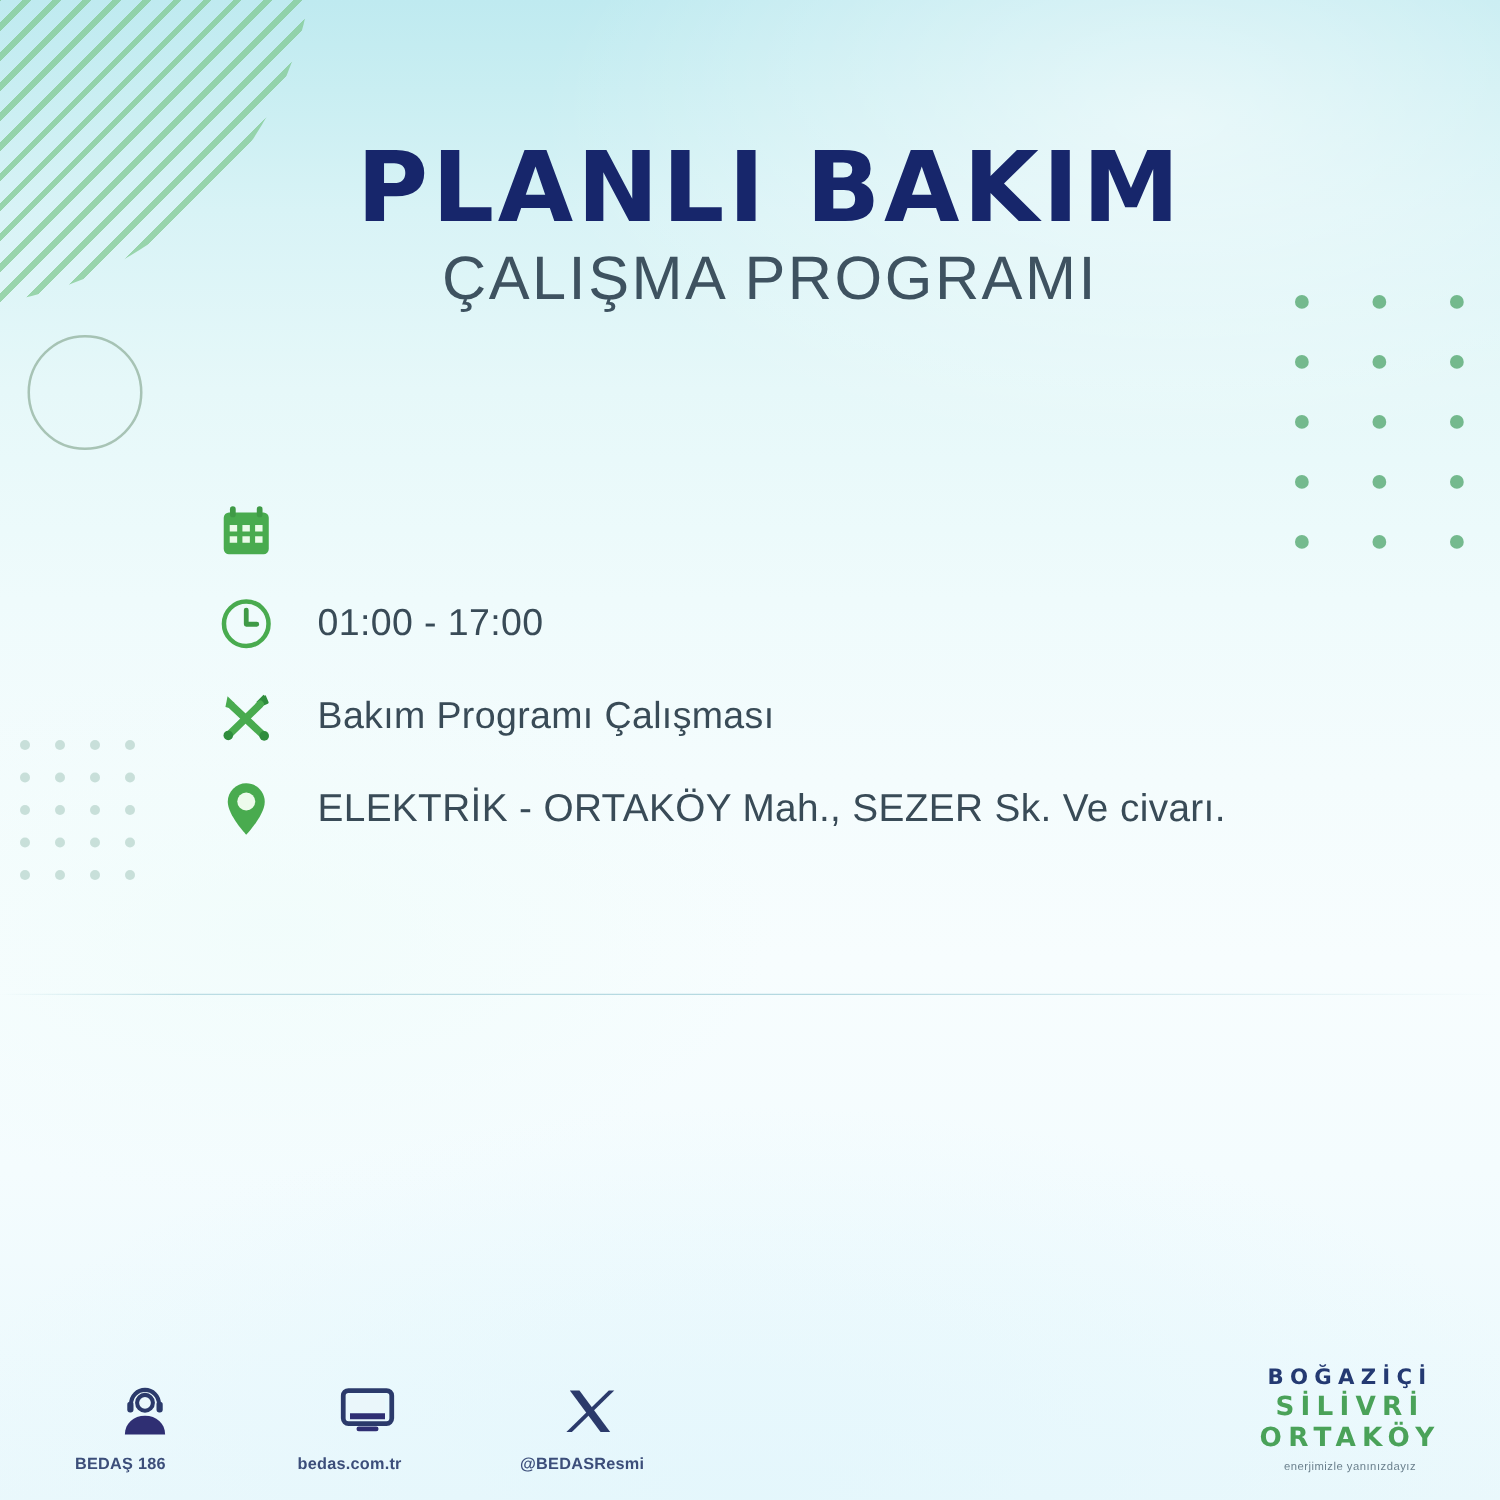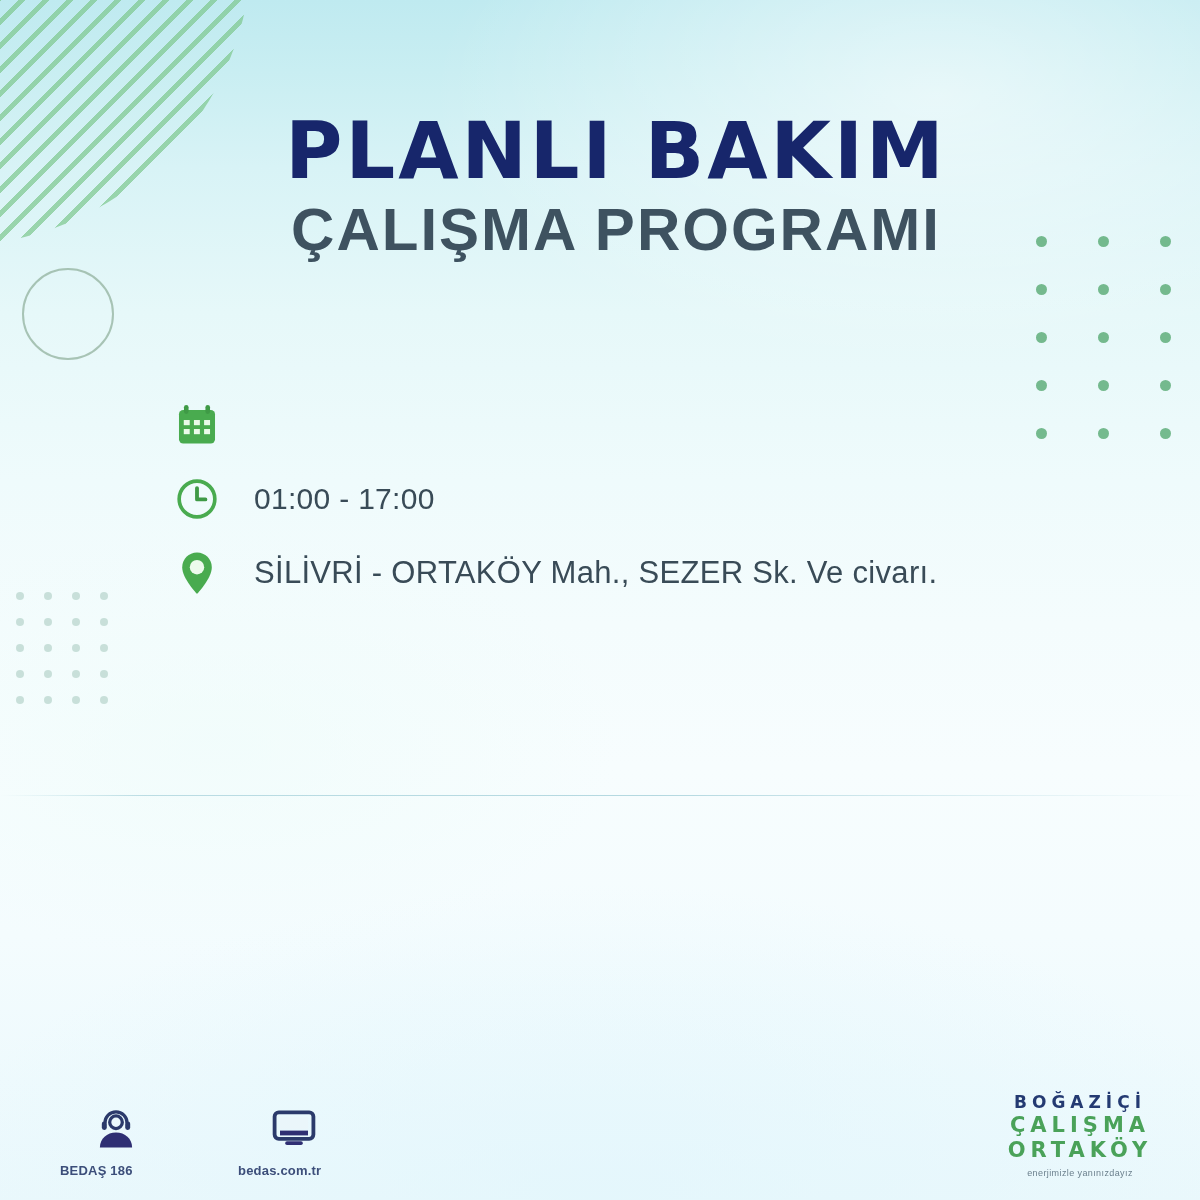--- a/index.html
+++ b/index.html
@@ -72,21 +72,21 @@
 
   
   #header{ position:absolute; left:0; right:0; top:112px; text-align:center;margin-left:32px; }
   #title-main{
     font-size:78px; font-weight:bold; letter-spacing:3px;
     color:#17266b; line-height:1.02;
     font-family:"DejaVu Sans", sans-serif;
   }
   #title-sub{
     margin-top:6px;
-    font-size:60px; font-weight:bold; letter-spacing:2px;
+    font-size:49px; font-weight:normal; letter-spacing:2px;
     color:#3e5260; line-height:1.05;
     font-family:"Liberation Sans", sans-serif;
   }
 
   
   #info{ position:absolute; left:168px; top:388px; width:940px; }
   .row{ display:flex; align-items:center; min-height:74px; }
   .row .ico{ width:58px; flex:0 0 58px; display:flex; align-items:center; justify-content:center; }
   .row .txt{
     margin-left:28px; font-size:30px; color:#394b57;
@@ -194,29 +194,42 @@
   <div class="row" id="row-time">
     <span class="ico">
       <svg width="46" height="46" viewBox="0 0 24 24">
         <circle cx="12" cy="12" r="9.3" fill="none" stroke="#49ab4f" stroke-width="1.9"></circle>
         <path d="M12 6.3 V12.2 H16.4" fill="none" stroke="#3f9a46" stroke-width="2" stroke-linecap="round" stroke-linejoin="round"></path>
       </svg>
     </span>
     <span class="txt">01:00 - 17:00</span>
   </div>
 
+  <div class="row" id="row-work">
+    <span class="ico">
+      <svg width="46" height="46" viewBox="0 0 24 24">
+        <path d="M4.2 3.6 L7.1 6.5 L6.0 8.9 L3.3 8.1 Z" fill="#49ab4f"></path>
+        <path d="M6.0 7.6 L19.4 20.2" stroke="#49ab4f" stroke-width="3.1" stroke-linecap="round"></path>
+        <path d="M19.6 3.4 L16.6 6.4 M19.6 3.4 L20.8 6.3 L17.9 7.5 L16.6 6.4" fill="#2f8d3d" stroke="#2f8d3d" stroke-width="1.1" stroke-linejoin="round"></path>
+        <path d="M17.8 7.0 L4.6 19.9" stroke="#49ab4f" stroke-width="3.1" stroke-linecap="round"></path>
+        <circle cx="4.5" cy="20.0" r="2.0" fill="#2f8d3d"></circle>
+        <circle cx="19.5" cy="20.2" r="2.0" fill="#2f8d3d"></circle>
+      </svg>
+    </span>
+    <span class="txt">Bakım Programı Çalışması</span>
+  </div>
 
   <div class="row" id="row-location">
     <span class="ico">
       <svg width="48" height="48" viewBox="0 0 24 24">
         <path d="M12 1.8 C7.9 1.8 4.6 5.1 4.6 9.2 C4.6 14.6 12 22.4 12 22.4 C12 22.4 19.4 14.6 19.4 9.2 C19.4 5.1 16.1 1.8 12 1.8 Z" fill="#49ab4f"></path>
         <circle cx="12" cy="9.1" r="3.6" fill="#edfbec"></circle>
       </svg>
     </span>
-    <span class="txt">SİLİVRİ - ORTAKÖY Mah., SEZER Sk. Ve civarı.</span>
+    <span class="txt">ELEKTRİK - ORTAKÖY Mah., SEZER Sk. Ve civarı.</span>
   </div>
 
 </div>
 
 <div id="footer">
 
   <div class="fitem">
     <span class="fico">
       <svg width="46" height="48" viewBox="0 0 24 24">
         <path d="M6.2 9.4 A5.8 5.8 0 0 1 17.8 9.4" fill="none" stroke="#2b3a6b" stroke-width="1.7"></path>
@@ -234,21 +247,30 @@
       <svg width="50" height="48" viewBox="0 0 24 24">
         <rect x="2.3" y="4.2" width="19.4" height="13.2" rx="2.1" fill="none" stroke="#2b3a6b" stroke-width="1.9"></rect>
         <rect x="5.0" y="6.6" width="14.0" height="6.0" fill="#eaf6fa"></rect>
         <rect x="5.0" y="13.3" width="14.0" height="2.4" fill="#2f2f73"></rect>
         <rect x="7.6" y="18.6" width="8.8" height="1.9" rx=".9" fill="#2f2f73"></rect>
       </svg>
     </span>
     <div class="flab">bedas.com.tr</div>
   </div>
 
+  <div class="fitem">
+    <span class="fico">
+      <svg width="44" height="46" viewBox="0 0 24 24">
+        <path d="M3.2 2.9 H7.4 L20.8 21.1 H16.6 Z" fill="#2b3a6b"></path>
+        <path d="M20.2 2.9 H22.6 L4.1 21.1 H1.7 Z" fill="#2b3a6b"></path>
+      </svg>
+    </span>
+    <div class="flab">@BEDASResmi</div>
+  </div>
 
 </div>
 
 <div id="logo">
   <div class="l1">BOĞAZİÇİ</div>
-  <div class="l2">ÇALIŞMA</div>
+  <div class="l2">SİLİVRİ</div>
   <div class="l3">ORTAKÖY</div>
   <div class="lt">enerjimizle yanınızdayız</div>
 </div>
 
 </body></html>

